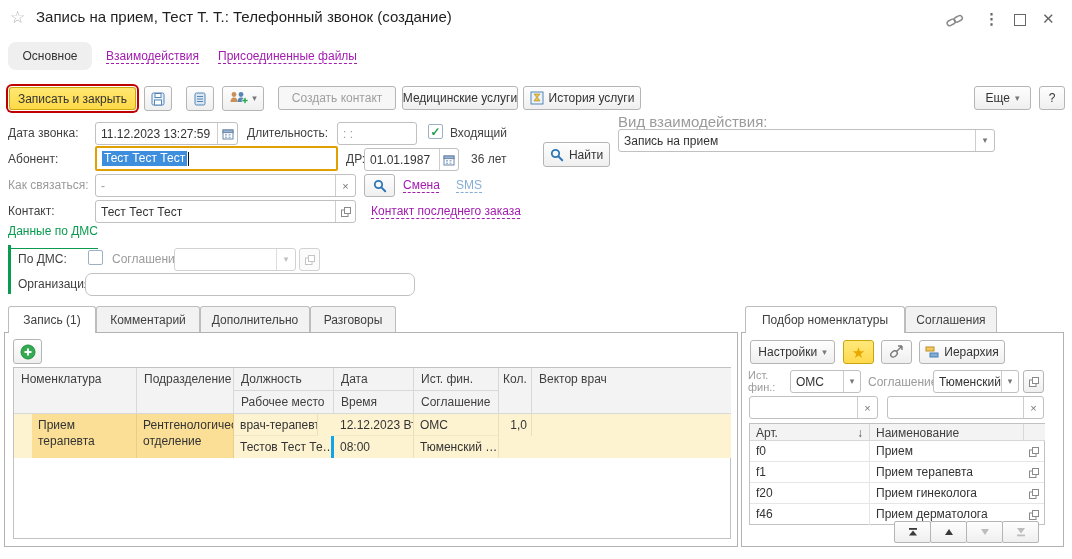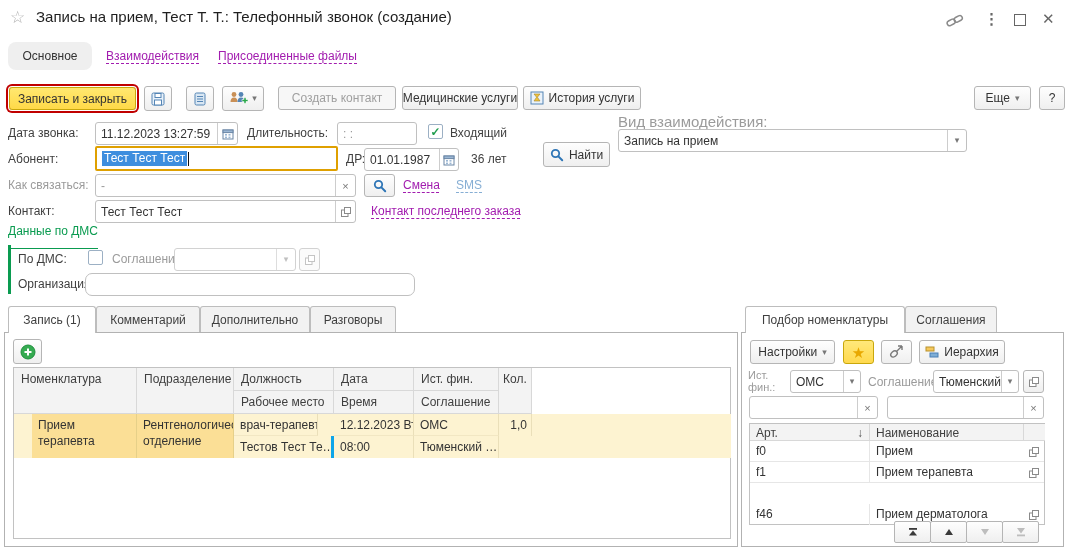--- a/index.html
+++ b/index.html
@@ -116,21 +116,21 @@
   </span>
 </div>
 <div class="lbl" style="left:247px;top:126px">Длительность:</div>
 <div class="fld" style="left:337px;top:122px;width:80px">
   <span class="v" style="color:#9b9b9b">: :</span>
 </div>
 <div class="cb" style="left:428px;top:124px">✓</div>
 <div class="lbl" style="left:450px;top:126px">Входящий</div>
 
 <div class="lbl lblg" style="left:618px;top:113px;font-size:15px">Вид взаимодействия:</div>
-<div class="fld" style="left:618px;top:129px;width:349px">
+<div class="fld" style="left:618px;top:129px;width:377px">
   <span class="v">Запись на прием</span>
   <span class="seg" style="width:19px">
       <span class="arr">▾</span>
     </span>
 </div>
 
 <div class="lbl" style="left:8px;top:152px">Абонент:</div>
 <div class="fld" style="left:95px;top:146px;width:243px;height:25px;border:2px solid #DFA000;border-radius:2px">
   <span class="v"><span class="sel">Тест Тест Тест</span><span class="caret"></span></span>
 </div>
@@ -231,20 +231,21 @@
 
     <div class="hcell" style="left:123px;top:0;width:97px;height:46px;border-bottom:1px solid #D8D8D8"><span>Подразделение</span></div>
     <div class="hcell" style="left:0;top:0;width:123px;height:46px;border-bottom:1px solid #D8D8D8"><span>Номенклатура</span></div>
     <div class="hcell" style="left:220px;top:0;width:100px;height:23px;border-bottom:1px solid #D8D8D8"><span>Должность</span></div>
     <div class="hcell" style="left:220px;top:23px;width:100px;height:23px;border-bottom:1px solid #D8D8D8"><span>Рабочее место</span></div>
     <div class="hcell" style="left:320px;top:0;width:80px;height:23px;border-bottom:1px solid #D8D8D8"><span>Дата</span></div>
     <div class="hcell" style="left:320px;top:23px;width:80px;height:23px;border-bottom:1px solid #D8D8D8"><span>Время</span></div>
     <div class="hcell" style="left:400px;top:0;width:85px;height:23px;border-bottom:1px solid #D8D8D8"><span>Ист. фин.</span></div>
     <div class="hcell" style="left:400px;top:23px;width:85px;height:23px;border-bottom:1px solid #D8D8D8"><span>Соглашение</span></div>
     <div class="hcell" style="left:485px;top:0;width:33px;height:46px;border-bottom:1px solid #D8D8D8;padding:4px 4px"><span>Кол.</span></div>
+    <div class="hcell" style="left:518px;top:0;width:199px;height:46px;border-right:none;border-bottom:1px solid #D8D8D8"><span>Вектор врач</span></div>
 
     <div class="abs" style="left:0;top:46px;width:717px;height:44px;background:#FDF3D1">
       <div class="abs" style="left:0;top:0;width:18px;height:44px;border-right:0"></div>
       <div class="dcell" style="left:18px;top:0;width:105px;height:44px;background:#FBDF96;border-right:1px solid #E6D089"><span>Прием терапевта</span></div>
       <div class="dcell" style="left:123px;top:0;width:97px;height:44px;background:#FBDF96;border-right:1px solid #E6D089"><span>Рентгенологичес отделение</span></div>
       <div class="dcell" style="left:220px;top:0;width:84px;height:22px;border-right:1px solid #EADFB9;border-bottom:1px solid #F2E7C3;white-space:nowrap"><span>врач-терапевт</span></div>
       <div class="dcell" style="left:220px;top:22px;width:100px;height:22px;border-right:3px solid #0ea5e9;white-space:nowrap"><span>Тестов Тест Те…</span></div>
       <div class="dcell" style="left:320px;top:0;width:80px;height:22px;border-right:1px solid #EADFB9;border-bottom:1px solid #F2E7C3;white-space:nowrap"><span>12.12.2023 Вт</span></div>
       <div class="dcell" style="left:320px;top:22px;width:80px;height:22px;border-right:1px solid #EADFB9"><span>08:00</span></div>
       <div class="dcell" style="left:400px;top:0;width:85px;height:22px;border-right:1px solid #EADFB9;border-bottom:1px solid #F2E7C3"><span>ОМС</span></div>
@@ -334,20 +335,29 @@
     </div>
     <div class="abs" style="left:0;top:38px;width:294px;height:21px;border-bottom:1px solid #E6E6E6">
       <span class="abs" style="left:6px;top:3px">f1</span>
       <span class="abs" style="left:126px;top:3px">Прием терапевта</span>
       <svg class="abs" style="left:278px;top:5px" width="12" height="12" viewBox="0 0 12 12">
           <rect x="1.5" y="4" width="6.5" height="6.5" fill="#fff" stroke="#8a8a8a"></rect>
           <rect x="4.5" y="1.5" width="6" height="6" fill="#fff" stroke="#8a8a8a"></rect>
         </svg>
       <span class="abs" style="left:119px;top:0;width:1px;height:21px;background:#E6E6E6"></span>
     </div>
+    <div class="abs" style="left:0;top:59px;width:294px;height:21px;border-bottom:1px solid #E6E6E6">
+      <span class="abs" style="left:6px;top:3px">f20</span>
+      <span class="abs" style="left:126px;top:3px">Прием гинеколога</span>
+      <svg class="abs" style="left:278px;top:5px" width="12" height="12" viewBox="0 0 12 12">
+          <rect x="1.5" y="4" width="6.5" height="6.5" fill="#fff" stroke="#8a8a8a"></rect>
+          <rect x="4.5" y="1.5" width="6" height="6" fill="#fff" stroke="#8a8a8a"></rect>
+        </svg>
+      <span class="abs" style="left:119px;top:0;width:1px;height:21px;background:#E6E6E6"></span>
+    </div>
     <div class="abs" style="left:0;top:80px;width:294px;height:21px">
       <span class="abs" style="left:6px;top:3px">f46</span>
       <span class="abs" style="left:126px;top:3px">Прием дерматолога</span>
       <svg class="abs" style="left:278px;top:5px" width="12" height="12" viewBox="0 0 12 12">
           <rect x="1.5" y="4" width="6.5" height="6.5" fill="#fff" stroke="#8a8a8a"></rect>
           <rect x="4.5" y="1.5" width="6" height="6" fill="#fff" stroke="#8a8a8a"></rect>
         </svg>
       <span class="abs" style="left:119px;top:0;width:1px;height:21px;background:#E6E6E6"></span>
     </div>
   </div>

